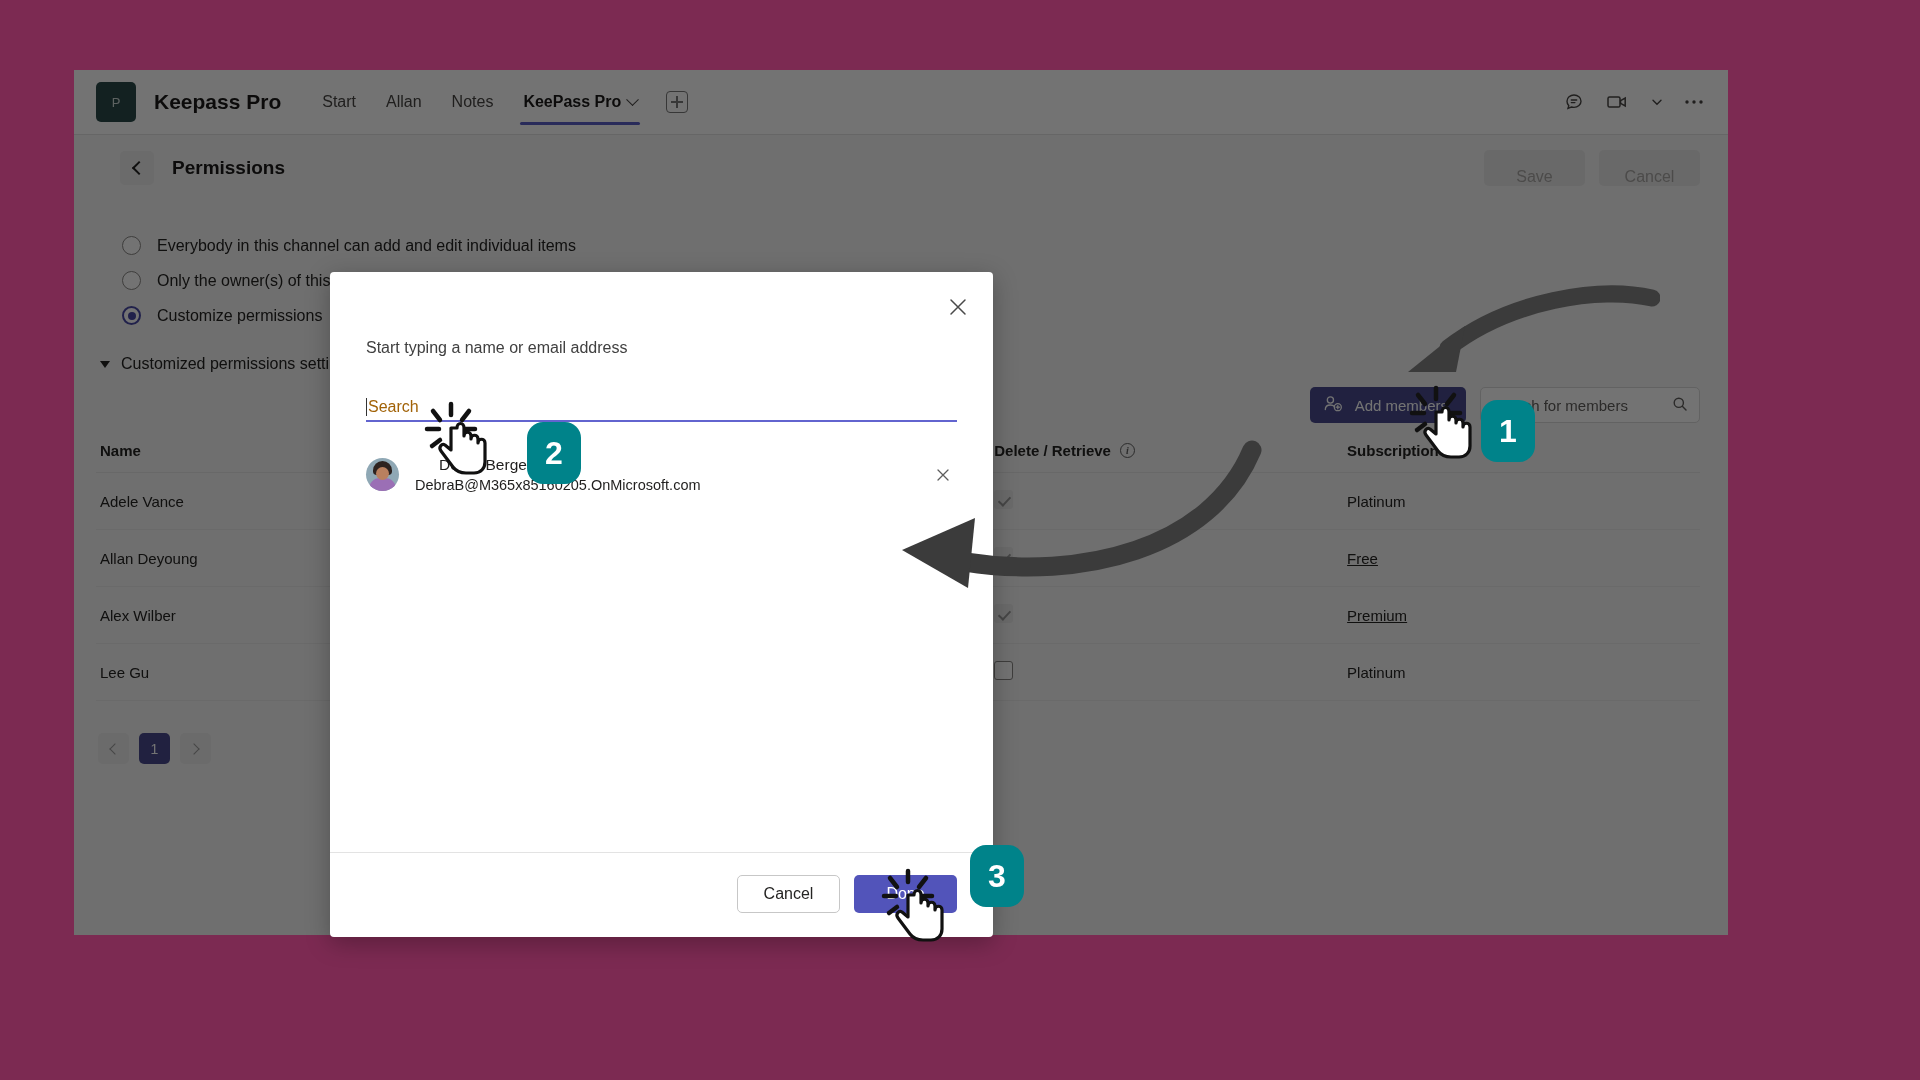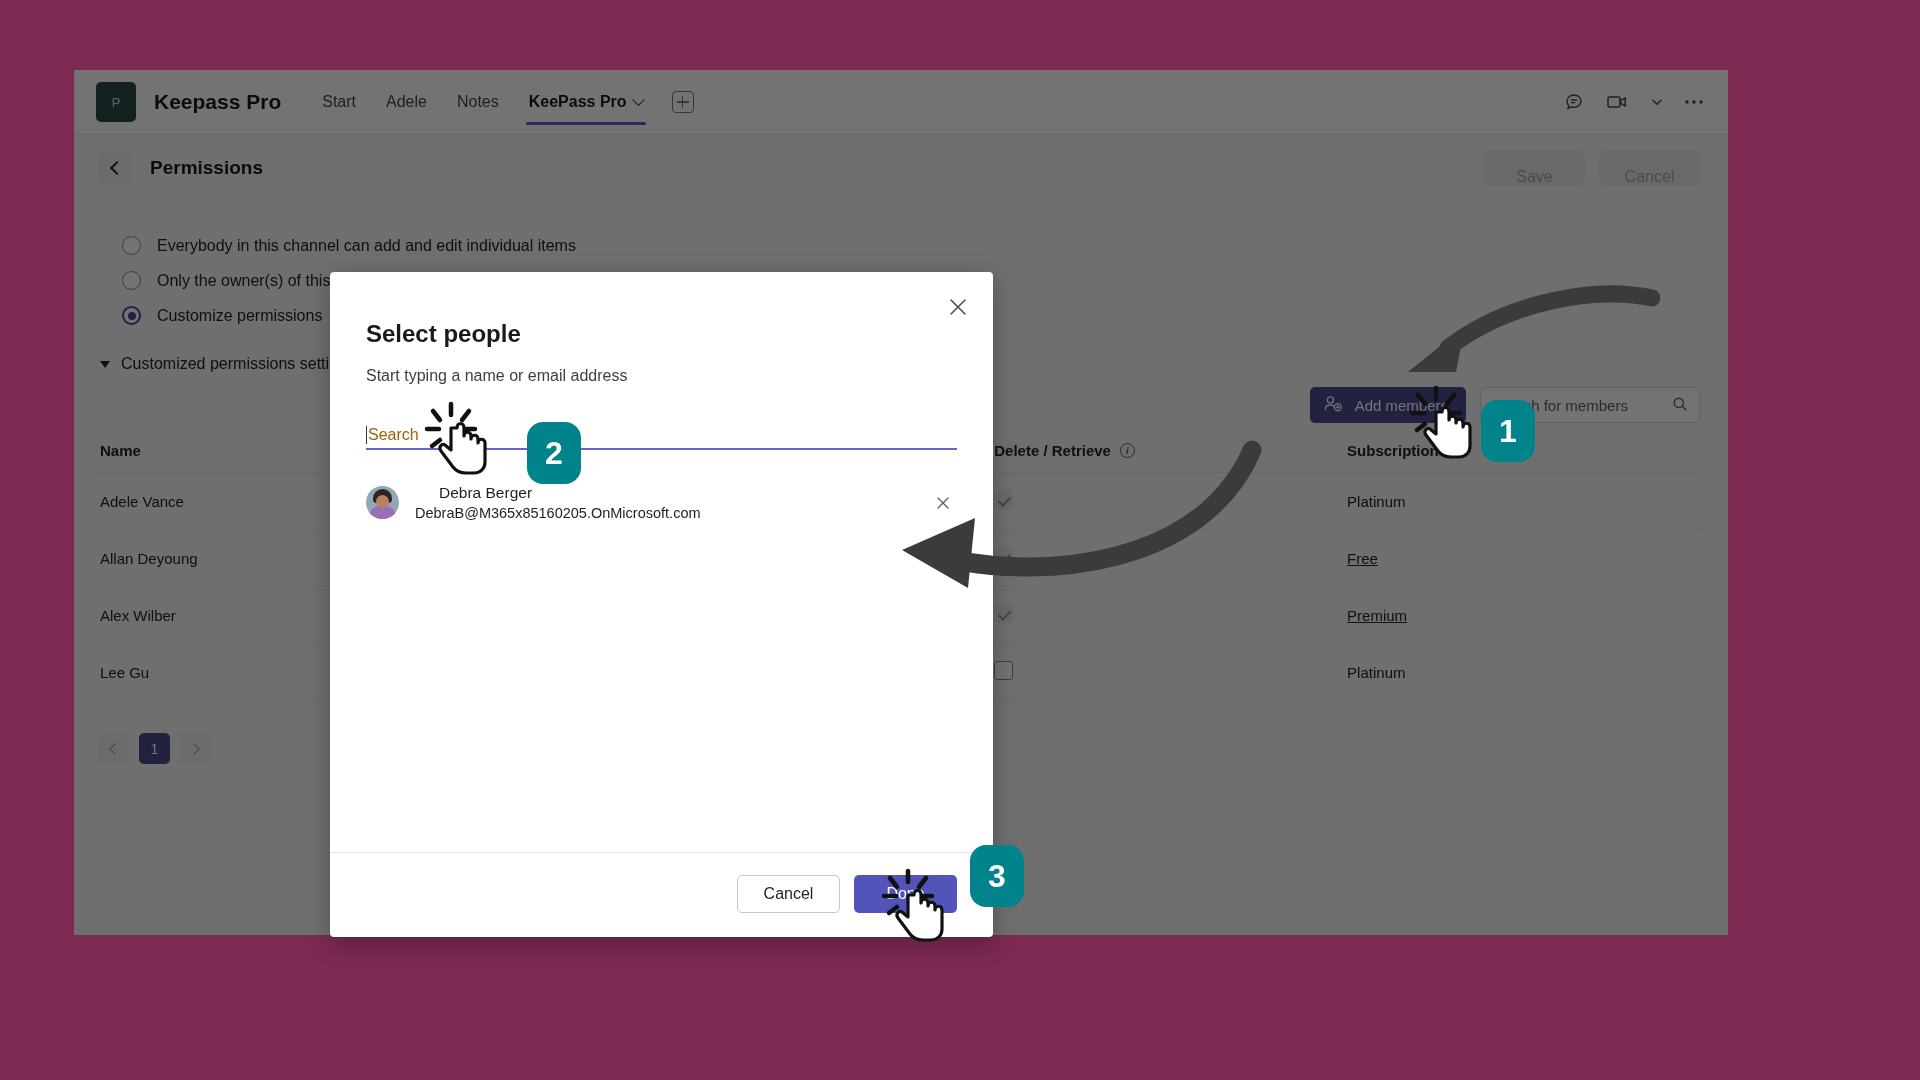--- a/index.html
+++ b/index.html
@@ -77,21 +77,21 @@
   .addtab::after { top: 4px; bottom: 4px; left: 9px; width: 1.6px; }
   .hdr-right {
     margin-left: auto; display: flex; align-items: center; gap: 20px;
     color: #484644;
   }
   .hdr-right svg { display: block; }
 
   
   .page-hdr {
     height: 66px; display: flex; align-items: center;
-    padding: 0 28px 0 24px; background: #f5f5f5;
+    padding: 0 28px 0 24px; background: #f5f5f5; margin-left: 22px;
   }
   .back-btn {
     width: 34px; height: 34px; border-radius: 5px;
     display: flex; align-items: center; justify-content: center;
     background: #ededed;
   }
   .back-arrow {
     width: 10px; height: 10px;
     border-left: 2px solid #252423; border-bottom: 2px solid #252423;
     transform: rotate(45deg); margin-left: 3px;
@@ -292,21 +292,21 @@
       <div class="team-avatar">
         <span>P</span>
       </div>
       <div class="team-name">Keepass Pro</div>
 
       <div class="tabs">
         <div class="tab">
           <span>Start</span>
         </div>
         <div class="tab">
-          <span>Adele</span>
+          <span>Allan</span>
         </div>
         <div class="tab">
           <span>Notes</span>
         </div>
         <div class="tab active">
           <span>KeePass Pro</span>
           <span class="chev"></span>
         </div>
         <div class="addtab"></div>
       </div>
@@ -468,21 +468,20 @@
     <div class="dim"></div>
   </div>
 
   <div class="modal">
     <span class="modal-close">
       <svg width="26" height="26" viewBox="0 0 26 26" fill="none" stroke="#4a4a4a" stroke-width="1.5">
         <path d="M6 6l14 14M20 6L6 20" stroke-linecap="round"></path>
       </svg>
     </span>
     <div class="modal-body">
-      <div class="modal-title">Select people</div>
       <div class="modal-sub">Start typing a name or email address</div>
       <div class="modal-search">
         <span class="caret"></span>
         <span>Search</span>
       </div>
 
       <div class="person-row">
         <span class="pavatar">
           <span class="body"></span>
             <span class="hair"></span>

